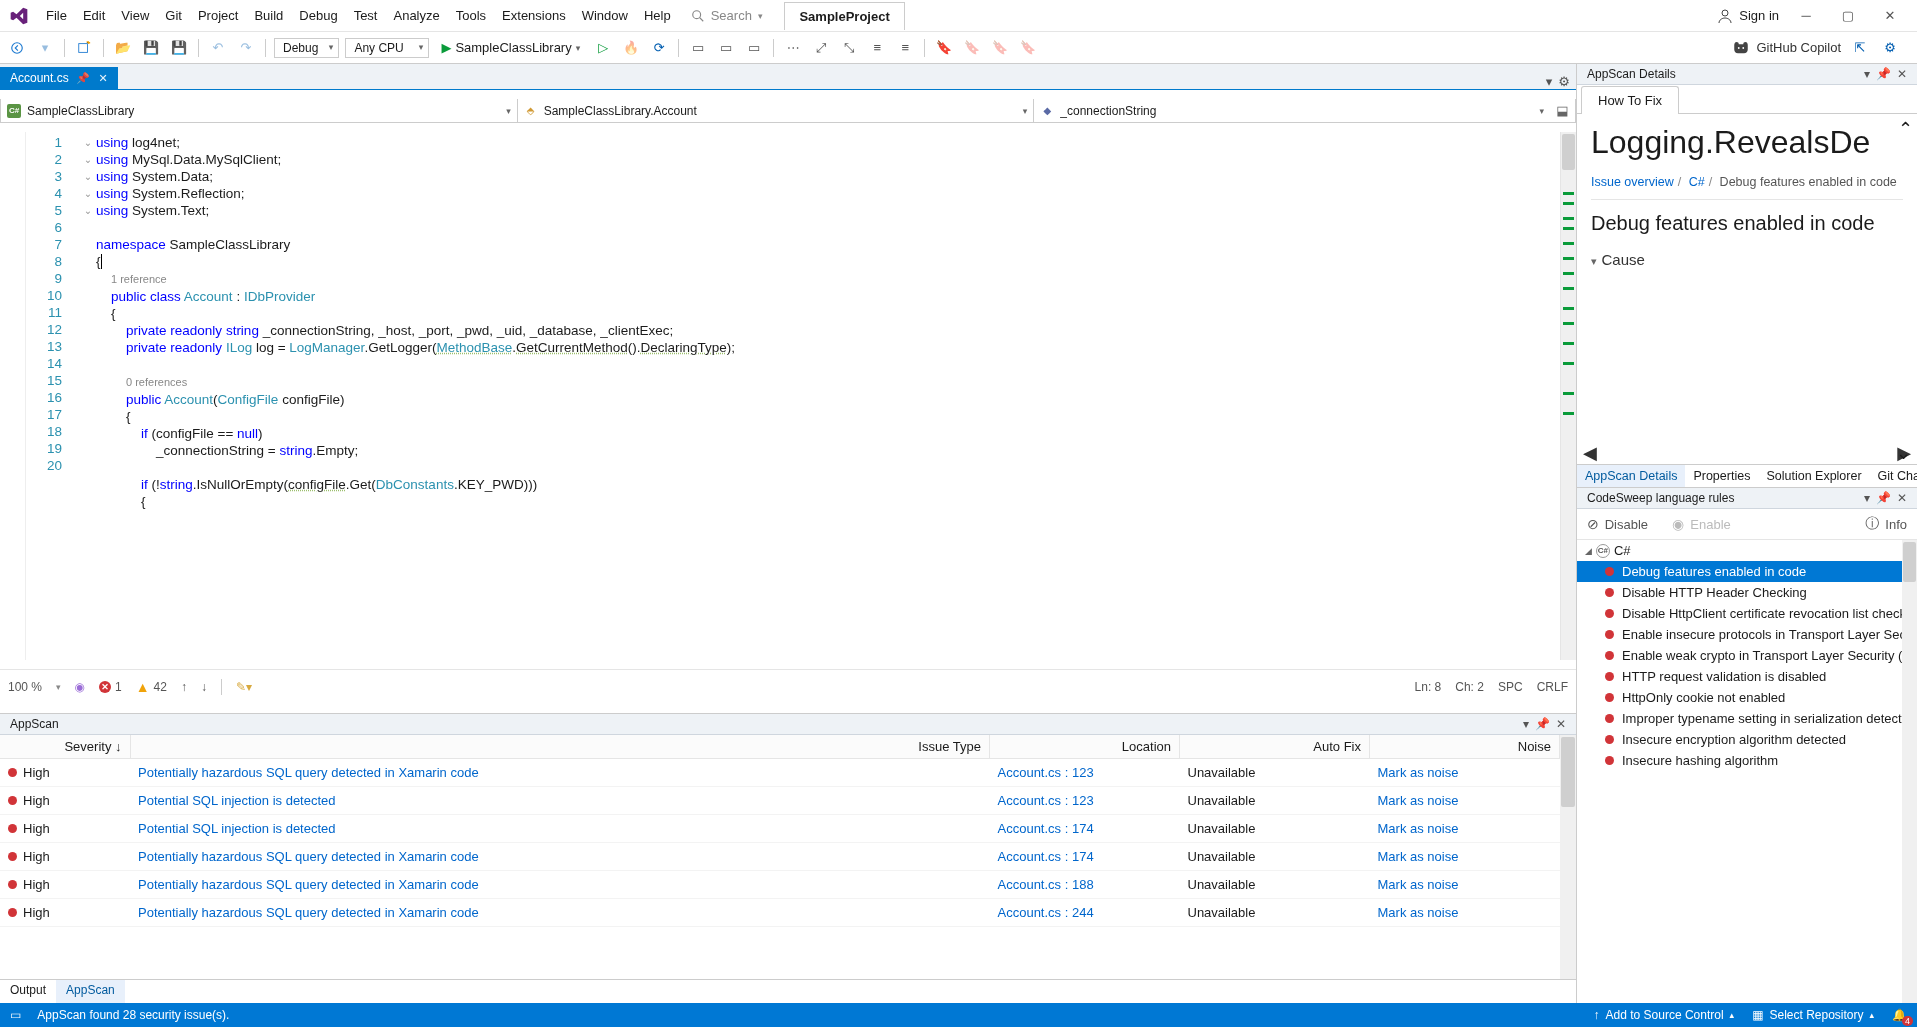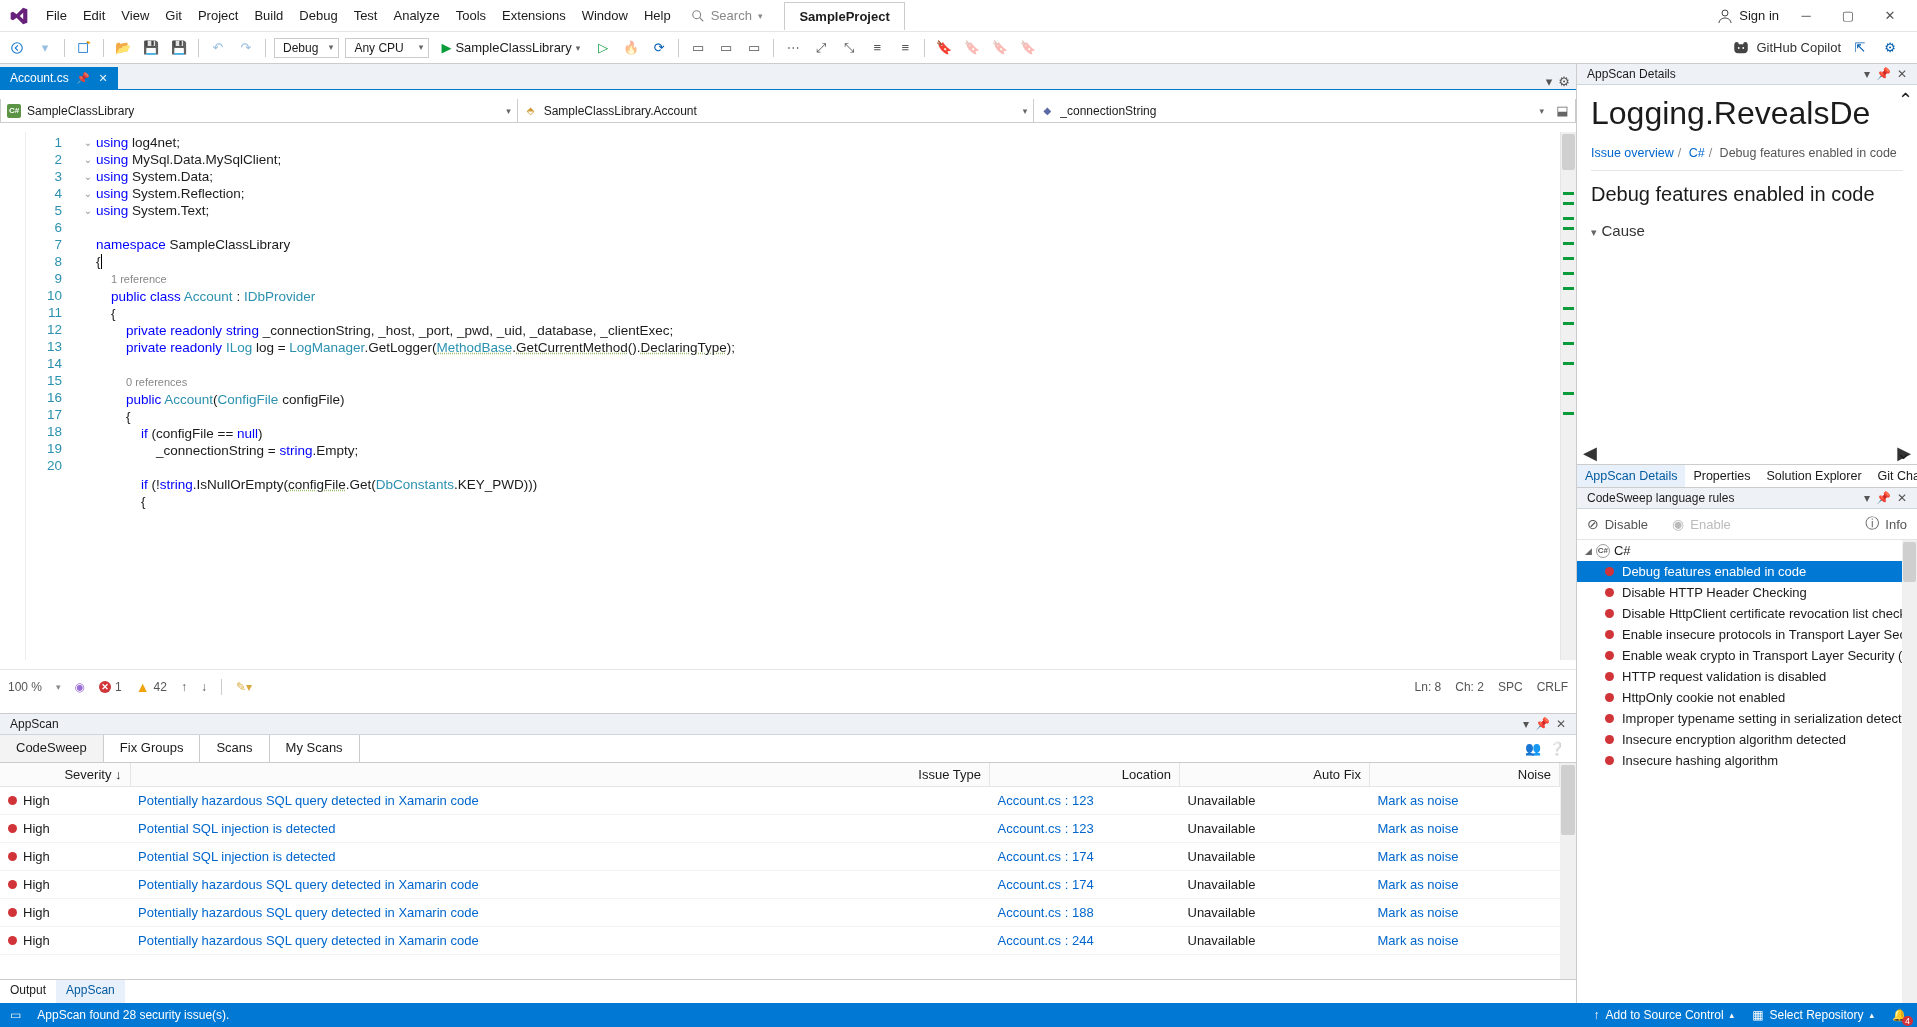--- a/index.html
+++ b/index.html
@@ -359,30 +359,20 @@
 
     <div class="bottom-panel">
       <div class="panel-title">
         <span>AppScan</span>
         <div class="right">
           <span>▾</span>
           <span>📌</span>
           <span>✕</span>
         </div>
       </div>
-      <div class="bottom-tabs" id="appscan-tabs">
-          <div class="btab active">CodeSweep</div>
-          <div class="btab">Fix Groups</div>
-          <div class="btab">Scans</div>
-          <div class="btab">My Scans</div>
-        <div class="rt">
-          <span>👥</span>
-          <span>❔</span>
-        </div>
-      </div>
       <div class="result-table">
         <div class="result-grid">
           <table>
             <thead>
                 <tr id="appscan-header">
                   <th style="width: 130px;">Severity ↓</th>
                   <th style="width: auto;">Issue Type</th>
                   <th style="width: 190px;">Location</th>
                   <th style="width: 190px;">Auto Fix</th>
                   <th style="width: 190px;">Noise</th>
@@ -449,20 +439,21 @@
 
     <div class="details-panel">
       <div class="rpanel-title">
         <span>AppScan Details</span>
         <div class="right">
           <span>▾</span>
           <span>📌</span>
           <span>✕</span>
         </div>
       </div>
+      <div class="how-tab"><span>How To Fix</span></div>
       <div class="details-body">
         <div style="position:absolute;right:4px;top:4px;font-size:18px">⌃</div>
         <h1>Logging.RevealsDe</h1>
         <div class="bc">
           <span>Issue overview</span><span class="sep">/</span>
           <span>C#</span><span class="sep">/</span>
           <span class="cur">Debug features enabled in code</span>
         </div>
         <h2>Debug features enabled in code</h2>
         <div class="sect-hd"><span class="chev">▾</span><span>Cause</span></div>

